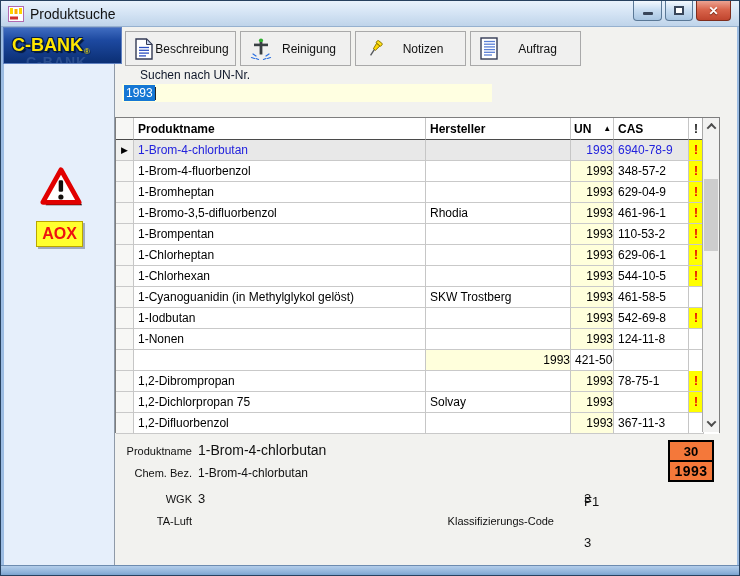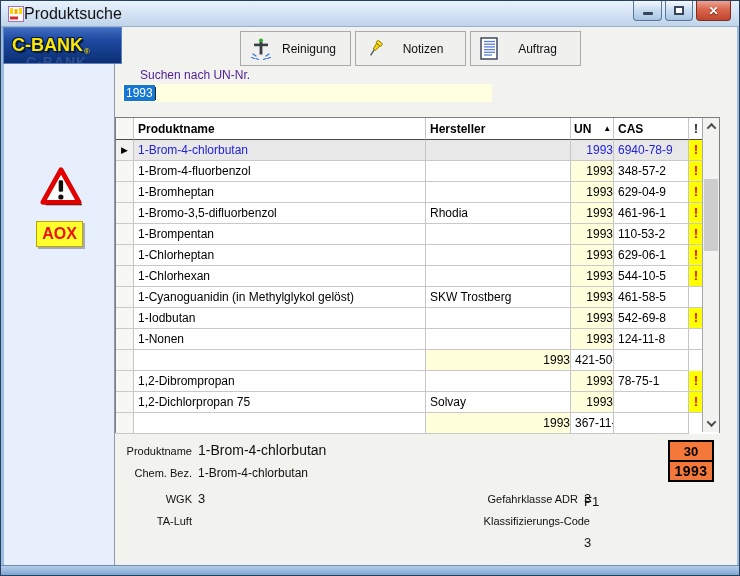--- a/index.html
+++ b/index.html
@@ -4,21 +4,21 @@
 <style>
   html,body{margin:0;padding:0;background:#555;}
   *{box-sizing:border-box;font-family:"Liberation Sans",sans-serif;}
   .screen{position:relative;width:740px;height:576px;background:#9cbce2;overflow:hidden;
           box-shadow:inset 0 0 0 1px #27415f;}
   
   .titlebar{position:absolute;left:1px;top:1px;right:1px;height:26px;
     background:linear-gradient(180deg,#e9f2fc 0%,#d6e5f5 45%,#bfd4ea 100%);
     border-bottom:1px solid #96b1cf;display:flex;align-items:center;}
   .app-icon{margin-left:7px;width:16px;height:16px;flex:0 0 auto;}
-  .title-text{font-size:16px;color:#111;}
+  .title-text{margin-left:6px;font-size:14px;color:#111;}
   .win-buttons{position:absolute;top:0;right:8px;display:flex;gap:3px;}
   .win-btn{height:20px;border:1px solid #5a7896;border-top:none;border-radius:0 0 4px 4px;
     background:linear-gradient(180deg,#f4f9fe 0%,#cadef2 45%,#a9c6e2 100%);
     display:flex;align-items:center;justify-content:center;cursor:default;}
   .win-btn.min{width:29px}.win-btn.max{width:28px}
   .win-btn.close{width:35px;background:linear-gradient(180deg,#eca392 0%,#d9654c 45%,#c0452e 100%);
     border-color:#7e2d1d;}
   .glyph-min{width:10px;height:3px;background:#39465a;border-radius:1px;margin-top:6px;}
   .glyph-max{width:10px;height:9px;border:2px solid #39465a;background:#fff;}
   .glyph-close{color:#fff;font-weight:bold;font-size:12px;text-shadow:0 1px 1px #6b1d0e;}
@@ -45,21 +45,21 @@
   .aox{position:absolute;left:36px;top:221px;width:47px;height:26px;background:var(--aox-yellow,#ffff2e);
     border:1px solid #b9a500;box-shadow:2px 2px 0 rgba(92,104,128,.5);
     display:flex;align-items:center;justify-content:center;
     color:var(--aox-red,#ee1111);font-weight:bold;font-size:16px;}
   
   .tb-btn{position:absolute;top:31px;width:111px;height:35px;background:#f0f0ef;
     border:1px solid #a9a9a9;display:flex;align-items:center;cursor:default;}
   .tb-btn .ic{margin-left:9px;flex:0 0 auto;display:flex;}
   .tb-btn .lbl{flex:1;text-align:center;font-size:12px;color:#111;padding-right:4px;}
   
-  .search-label{position:absolute;left:140px;top:68px;font-size:12px;color:#4c1d95;}
+  .search-label{position:absolute;left:140px;top:68px;font-size:12px;color:#0f172a;}
   .search-input{position:absolute;left:122px;top:84px;width:370px;height:18px;
     background:var(--input-yellow,#ffffe1);display:flex;align-items:center;}
   .search-input .sel{margin-left:2px;background:var(--selection-blue,#1577d4);color:#fff;
     font-size:12px;padding:1px 2px;}
   .search-input .caret{width:1px;height:13px;background:#222;}
   
   .table{position:absolute;left:115px;top:117px;width:605px;height:316px;background:#fff;
     border:1px solid #7e7e7e;font-size:12px;}
   .thead,.trow{display:grid;grid-template-columns:18px 292px 145px 43px 75px 15px;}
   .thead{height:22px;background:#fff;font-weight:bold;}
@@ -139,20 +139,35 @@
   <svg class="warn-tri" viewBox="0 0 48 48">
     <path d="M24 6 L43 40 H5 Z" fill="#14100c" transform="translate(3,3)"></path>
     <path d="M24 6 L43 40 H5 Z" fill="#ffffff" stroke="#e10000" stroke-width="5" stroke-linejoin="round"></path>
     <rect x="21.6" y="17" width="4.6" height="12" rx="1.4" fill="#14100c"></rect>
     <circle cx="23.9" cy="34.4" r="2.7" fill="#14100c"></circle>
   </svg>
   <div class="aox">
     <span>AOX</span>
   </div>
 
+  <div class="tb-btn" style="left:125px">
+    <span class="ic">
+      <svg width="18" height="22" viewBox="0 0 18 22">
+        <path d="M1 1 h10.5 l5.5 5.5 V21 H1 Z" fill="#ffffff" stroke="#333a55" stroke-width="1.4"></path>
+        <path d="M11.5 1 l5.5 5.5 h-5.5 Z" fill="#c9d6ee" stroke="#333a55" stroke-width="1"></path>
+        <g stroke="#2c4fc0" stroke-width="1.3">
+          <line x1="4" y1="9.5" x2="14" y2="9.5"></line>
+            <line x1="4" y1="12.3" x2="14" y2="12.3"></line>
+          <line x1="4" y1="15.1" x2="14" y2="15.1"></line>
+            <line x1="4" y1="17.9" x2="11" y2="17.9"></line>
+        </g>
+      </svg>
+    </span>
+    <span class="lbl">Beschreibung</span>
+  </div>
   <div class="tb-btn" style="left:240px">
     <span class="ic">
       <svg width="22" height="24" viewBox="0 0 22 24">
         <circle cx="11" cy="3.6" r="2.1" fill="#2fae2f"></circle>
         <rect x="9.6" y="5" width="2.8" height="12.5" fill="#3a3f44"></rect>
         <rect x="4" y="6.6" width="14" height="2.6" fill="#3a3f44"></rect>
         <g stroke="#2b6fe0" stroke-width="1.2" stroke-linecap="round">
           <line x1="3" y1="17" x2="6" y2="19"></line>
             <line x1="1.5" y1="20.5" x2="4.5" y2="21.5"></line>
           <line x1="6" y1="21.5" x2="8.5" y2="22.5"></line>
@@ -320,20 +335,21 @@
         <div class="trow">
           <div class="tc selcol"></div>
           <div class="tc name">1,2-Dichlorpropan 75</div>
           <div class="tc herst">Solvay</div>
           <div class="tc un">1993</div>
           <div class="tc cas"></div>
           <div class="tc warn on">!</div>
         </div>
         <div class="trow">
           <div class="tc selcol"></div>
+          <div class="tc name">1,2-Difluorbenzol</div>
           <div class="tc herst"></div>
           <div class="tc un">1993</div>
           <div class="tc cas">367-11-3</div>
           <div class="tc warn"></div>
         </div>
       </div>
     <div class="vscroll">
       <div class="sb-btn up">
           <span class="chev up"></span>
         </div>
@@ -349,24 +365,23 @@
 
   <div class="dl-label" style="left:60px;top:467px;width:132px">Chem. Bez.</div>
   <div class="dl-value" style="left:198px;top:466px;font-size:12px">1-Brom-4-chlorbutan</div>
 
   <div class="dl-label" style="left:60px;top:493px;width:132px">WGK</div>
   <div class="dl-value" style="left:198px;top:491px">3</div>
 
   <div class="dl-label" style="left:60px;top:515px;width:132px">TA-Luft</div>
   <div class="dl-value" style="left:198px;top:513px"></div>
 
-  <div class="dl-label" style="left:416px;top:493px;width:162px">Gefahrklasse ADR</div>
   <div class="dl-value" style="left:584px;top:491px">3</div>
 
-  <div class="dl-label" style="left:428px;top:515px;width:162px">Klassifizierungs-Code</div>
+  <div class="dl-label" style="left:392px;top:515px;width:162px">Klassifizierungs-Code</div>
   <div class="dl-value" style="left:584px;top:494px">F1</div>
 
   <div class="dl-value" style="left:584px;top:535px">3</div>
 
   <div class="plate">
     <div class="plate-top">30</div>
     <div class="plate-bottom">1993</div>
   </div>
 
 </div>

